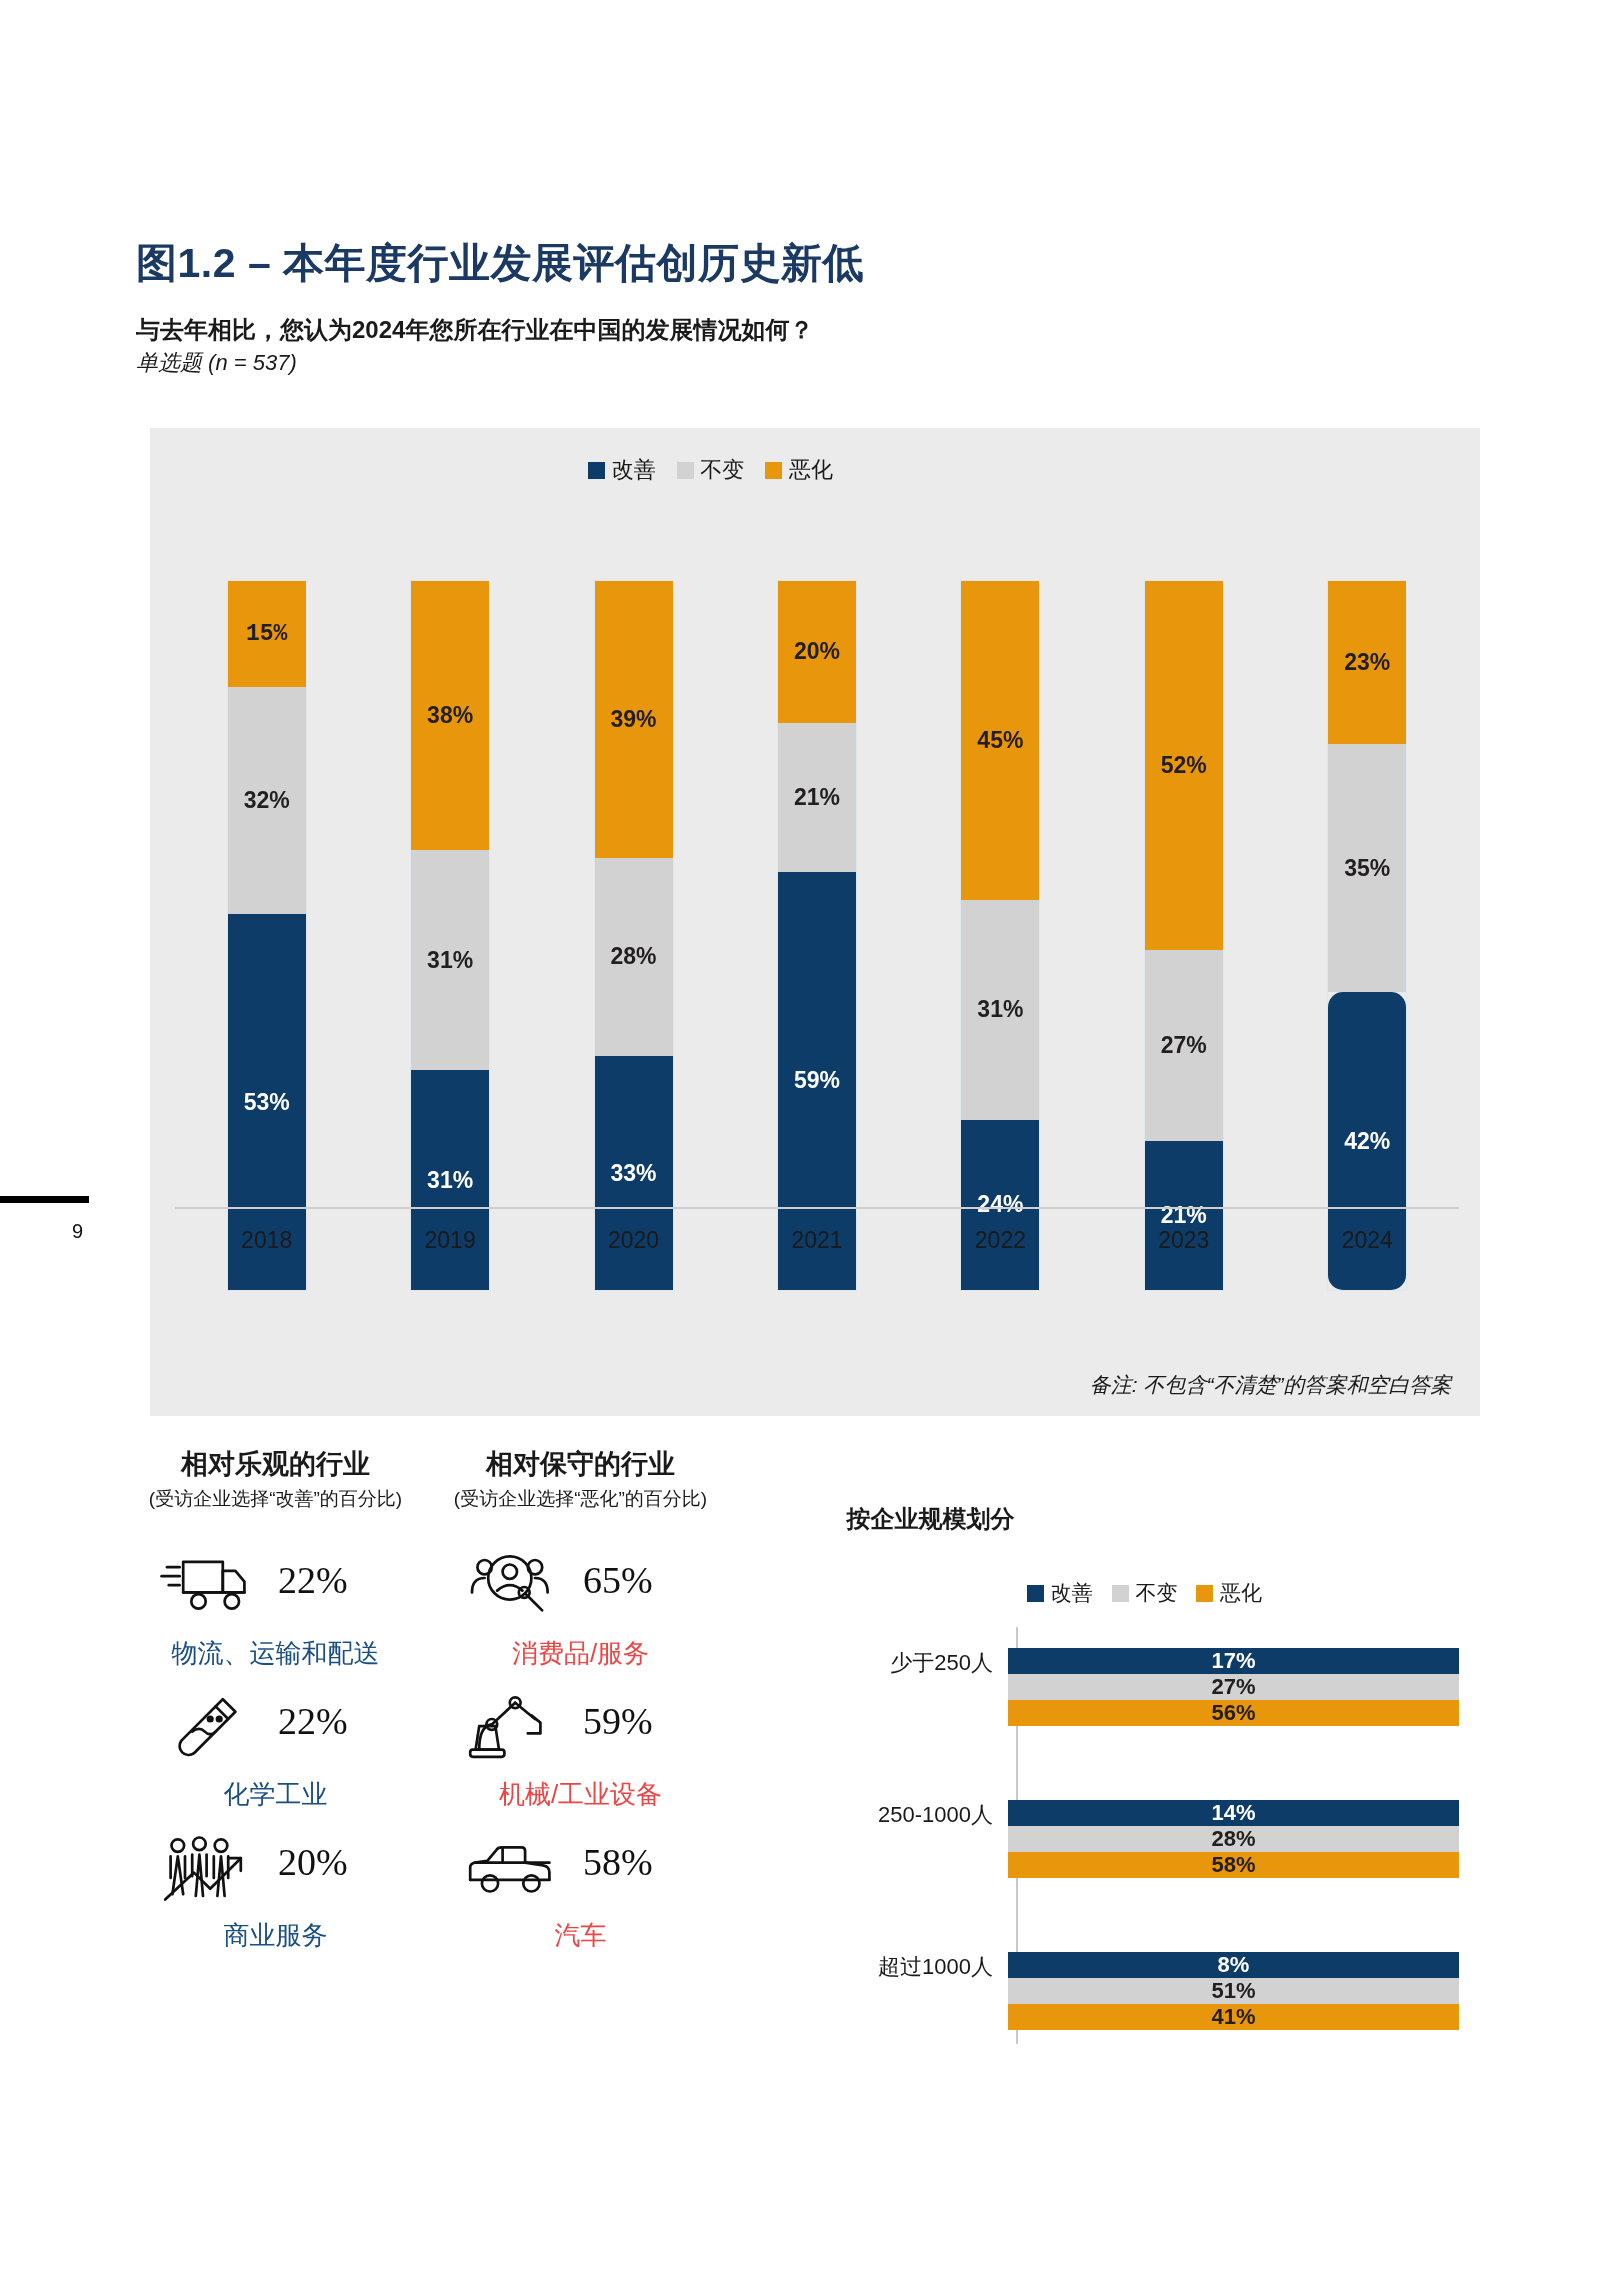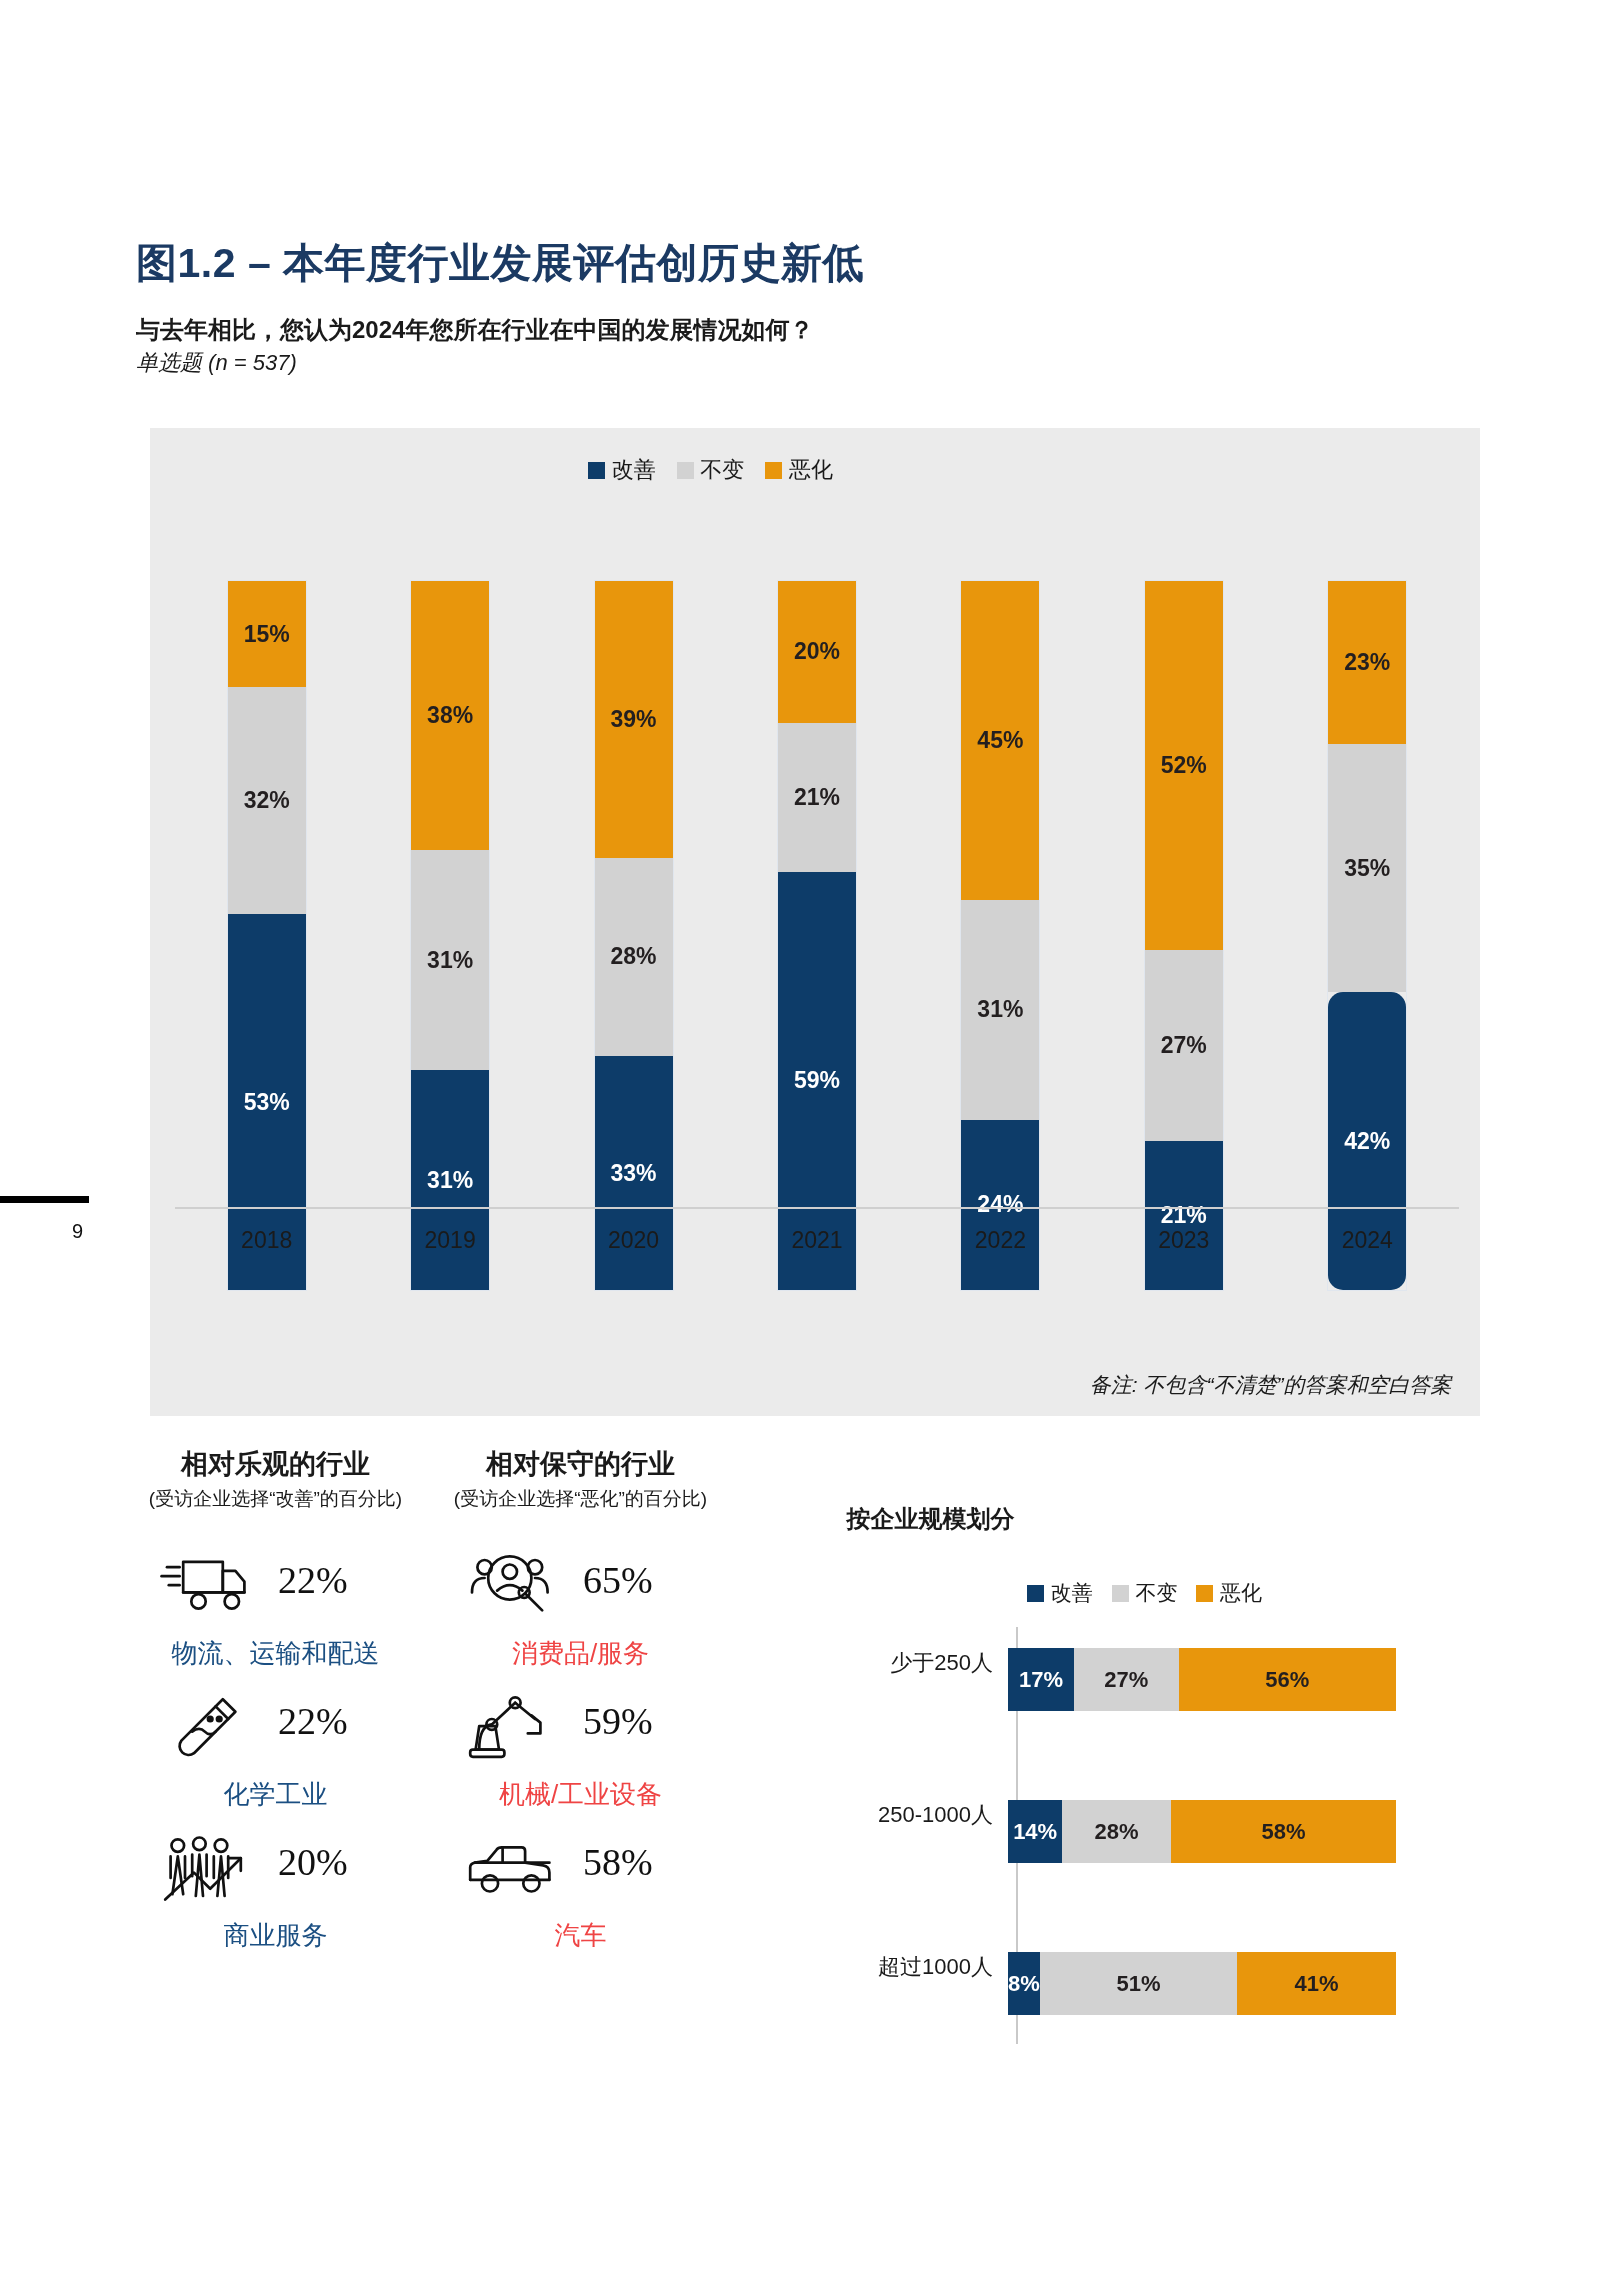--- a/index.html
+++ b/index.html
@@ -120,21 +120,21 @@
   }
   .hbar-legend .legend-item { font-size: 21px; }
 
   .hbar-plot { position: absolute; left: 0; top: 181px; width: 666px; height: 438px; }
   .hbar-axis { position: absolute; left: 179px; top: 0; width: 1.9px; height: 417px; background: #c9c9c9; }
   .hbar-row { position: absolute; left: 0; width: 666px; height: 63px; display: flex; }
   .hbar-cat {
     width: 171px; text-align: right; padding-right: 15px;
     font-size: 22px; color: #1a1a1a; white-space: nowrap;
   }
-  .hbar-track { position: relative; height: 63px; display: flex; width: 388px; }
+  .hbar-track { position: relative; height: 63px; display: flex; width: 451px; flex-direction: column; }
   .hseg { display: flex; align-items: center; justify-content: center; font-size: 22px; font-weight: 600; }
   .hseg.better { background:#0d3c69; color:#fff; }
   .hseg.same   { background:#d2d2d2; color:#231f20; }
   .hseg.worse  { background:#e8960c; color:#231f20; }
 </style>
 </head>
 <body>
 
 <div class="page">
 
@@ -159,21 +159,21 @@
       <span class="legend-item">
         <span class="legend-swatch" style="background:#e8960c"></span>
         <span>恶化</span>
       </span>
     </div>
 
     <div class="plot">
       <div class="bars" id="vbars">
           <div class="bar-col">
             <div class="bar-stack" style="height: 709px;">
-              <div class="seg worse" style="flex: 15 0 0px;">15%</div>
+              <div class="seg worse" style="flex: 15 0 0px; font-family: Liberation Mono, monospace;">15%</div>
               <div class="seg same" style="flex: 32 0 0px;">32%</div>
               <div class="seg better" style="flex: 53 0 0px;">53%</div>
             </div>
           </div>
           <div class="bar-col">
             <div class="bar-stack" style="height: 709px;">
               <div class="seg worse" style="flex: 38 0 0px;">38%</div>
               <div class="seg same" style="flex: 31 0 0px;">31%</div>
               <div class="seg better" style="flex: 31 0 0px;">31%</div>
             </div>

